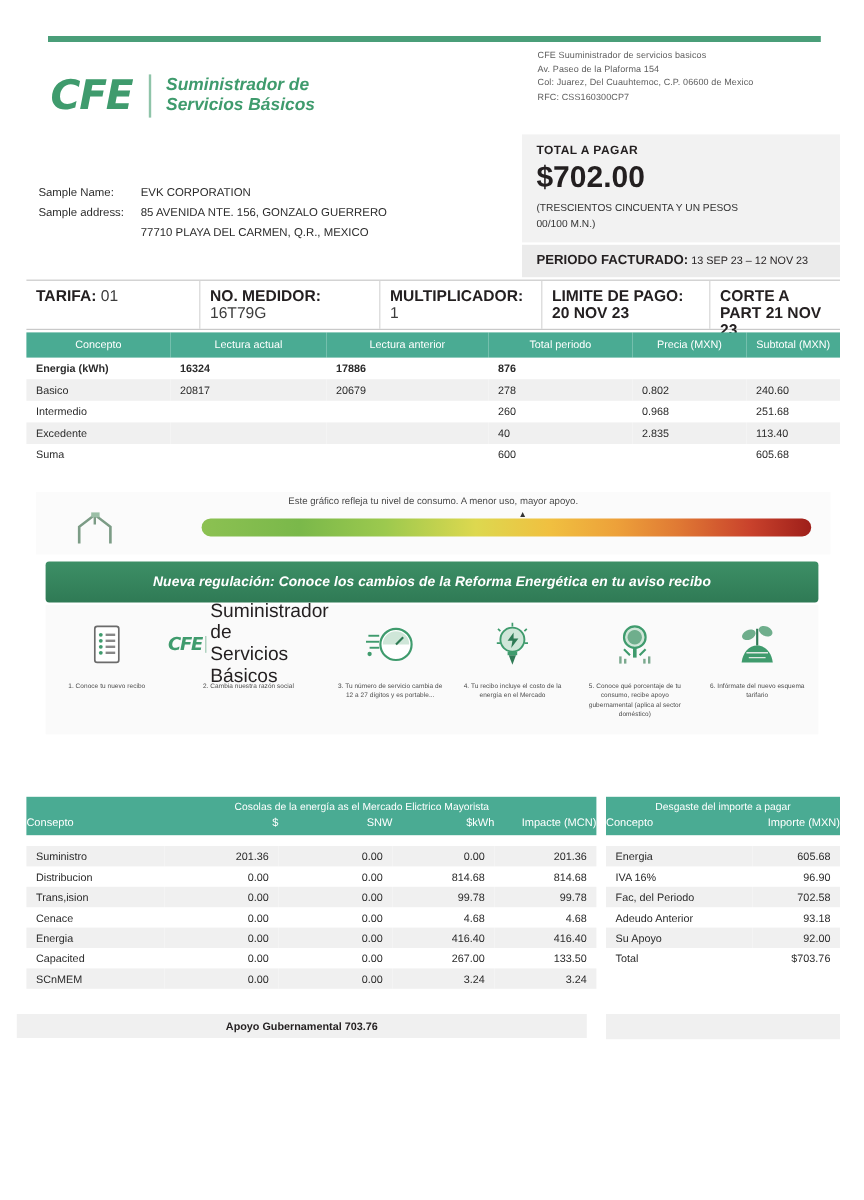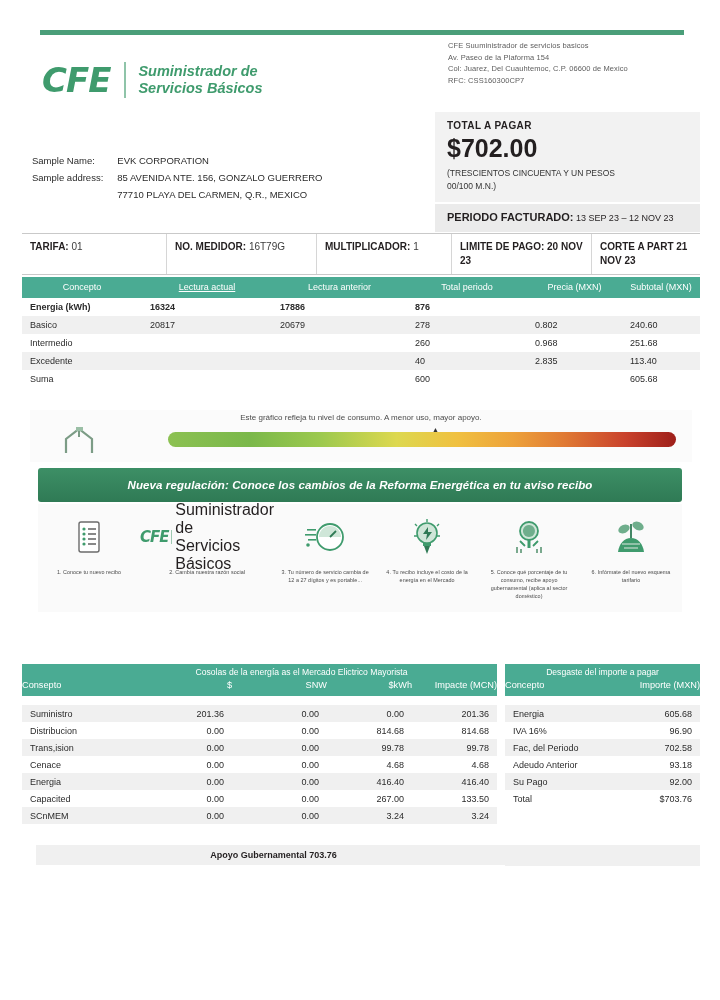--- a/index.html
+++ b/index.html
@@ -50,41 +50,41 @@
   .pay-label { font-size: 10px; font-weight: bold; letter-spacing: .4px; }
   .pay-amount { font-size: 25px; font-weight: bold; line-height: 30px; margin-top: 2px; }
   .pay-words { font-size: 8.5px; line-height: 13px; margin-top: 4px; color: #333; }
   .pay-b { background: #ebebeb; padding: 6px 10px 7px 12px; margin-top: 2px; font-size: 9px; line-height: 14px; }
   .pay-b b { font-size: 11px; }
 
   
   .tarifa {
     position: absolute; left: 22px; top: 233px; width: 678px; height: 42px;
     border-top: 1px solid #c9c9c9; border-bottom: 1px solid #c9c9c9;
-    display: flex; font-size: 10px;
+    display: flex; font-size: 13px;
   }
   .tarifa .cell { padding: 6px 6px 0 8px; line-height: 14px; border-right: 1px solid #d6d6d6; }
   .tarifa .cell:last-child { border-right: none; }
   .tarifa b { font-weight: bold; }
   .tc1 { width: 145px; } .tc2 { width: 150px; } .tc3 { width: 135px; }
   .tc4 { width: 140px; } .tc5 { width: 108px; }
   .tarifa .val { font-weight: normal; color: #3c3c3c; }
 
   
   .consumo { position: absolute; left: 22px; top: 277px; width: 678px; border-collapse: collapse; font-size: 9px; }
   .consumo th {
     background: #4aab93; color: #ffffff; font-size: 9px; font-weight: normal;
     padding: 4px 8px 5px; line-height: 12px; text-align: center;
   }
   .consumo td { padding: 4px 8px; color: #2b2b2b; }
   .consumo tr.alt td { background: #f0f0f0; }
   .consumo td.name { text-align: left; }
   .consumo td.num { text-align: left; }
   .consumo tr.bold td { font-weight: bold; }
-  .cw1 { width: 120px; } .cw2 { width: 130px; text-decoration: underline; } .cw3 { width: 135px; }
+  .cw1 { width: 120px; } .cw2 { width: 130px; } .cw3 { width: 135px; }
   .cw4 { width: 120px; } .cw5 { width: 95px; } .cw6 { width: 78px; }
 
   
   .gauge-box {
     position: absolute; left: 30px; top: 410px; width: 662px; height: 52px;
     background: #fbfbfb;
   }
   .gauge-cap { position: absolute; left: 0; top: 3px; width: 662px; text-align: center; font-size: 8px; color: #4b4b4b; }
   .house { position: absolute; left: 32px; top: 16px; }
   .gauge-bar {
@@ -129,21 +129,21 @@
   .bt-cols { display: flex; font-size: 9.2px; padding: 0 0 4px; line-height: 13px; }
 
   .btm-left table, .btm-right table { width: 100%; border-collapse: collapse; font-size: 9px; }
   .btm-left td, .btm-right td { padding: 3.5px 8px; color: #2b2b2b; }
   .btm-left tr.alt td, .btm-right tr.alt td { background: #f0f0f0; }
   .btm-left td.n, .btm-right td.n { text-align: right; }
   .btm-right tr.total td { font-weight: normal; }
   .spacer-row td { height: 9px; padding: 0; }
 
   .apoyo {
-    position: absolute; left: 36px; top: 845px; width: 475px;
+    position: absolute; left: 14px; top: 845px; width: 475px;
     background: #f0f0f0; font-size: 9px; font-weight: bold;
     padding: 5px 8px; text-align: center;
   }
   .apoyo-tail { position: absolute; left: 505px; top: 845px; width: 195px; height: 21px; background: #f0f0f0; }
 
   
   .watermark {
     position: absolute; left: 0; top: 928px; width: 720px;
     text-align: right; padding-right: 18px;
     font-family: "DejaVu Sans", sans-serif;
@@ -489,21 +489,21 @@
           </tr>
           <tr class="alt">
             <td>Fac, del Periodo</td>
             <td class="n">702.58</td>
           </tr>
           <tr class="">
             <td>Adeudo  Anterior</td>
             <td class="n">93.18</td>
           </tr>
           <tr class="alt">
-            <td>Su Pago</td>
+            <td>Su Apoyo</td>
             <td class="n">92.00</td>
           </tr>
           <tr class="total">
             <td>Total</td>
             <td class="n">$703.76</td>
           </tr>
         </tbody>
     </table>
   </div>
 

